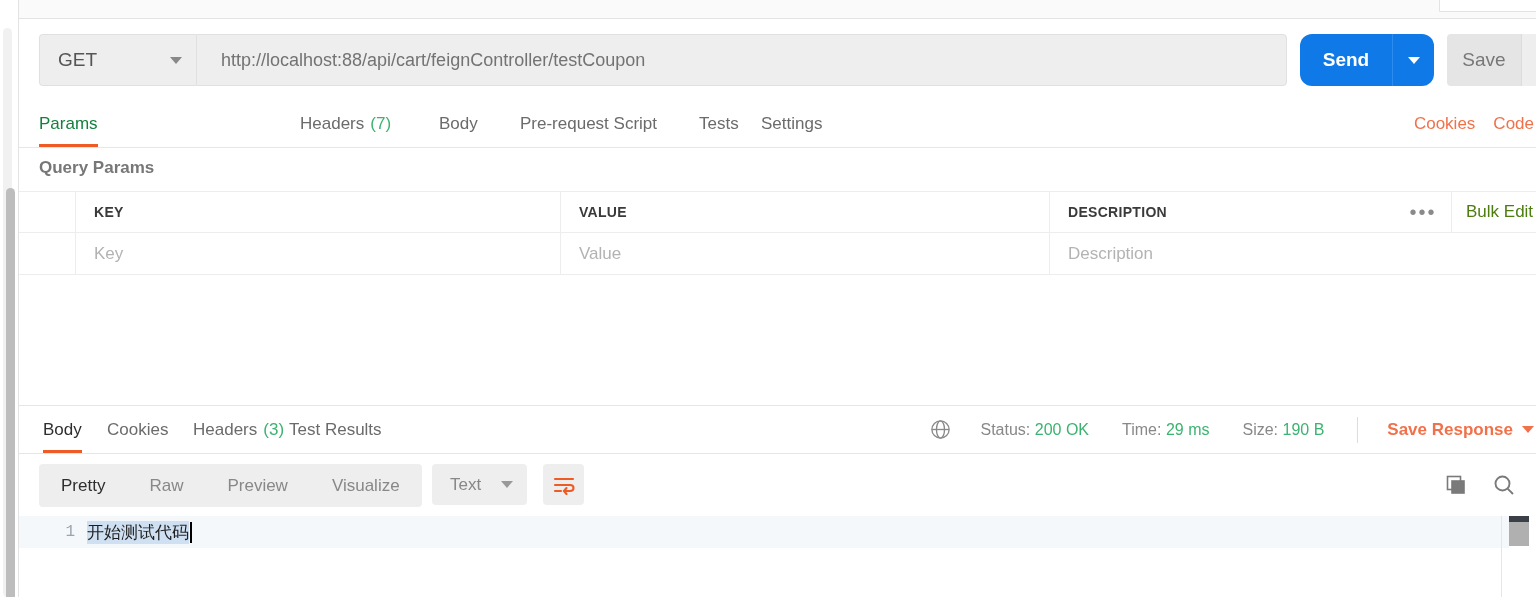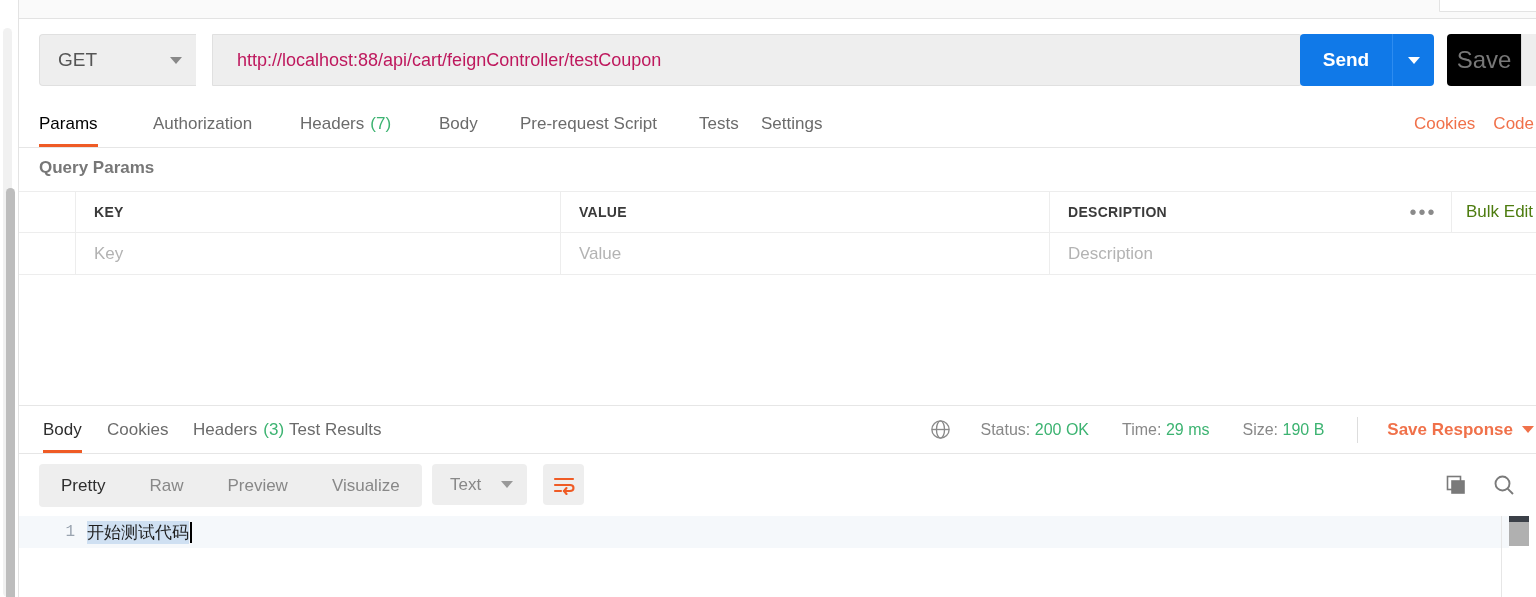--- a/index.html
+++ b/index.html
@@ -94,32 +94,31 @@
     left: 177px; top: 15px;
     width: 1091px; height: 52px;
     background: #eeeeee;
     border: 1px solid #e0e0e0;
     border-radius: 0 4px 4px 0;
     box-sizing: border-box;
     display: flex;
     align-items: center;
     padding-left: 24px;
     font-size: 18px;
-    color: #be185d;
+    color: #737373;
     cursor: text;
     overflow: hidden;
     white-space: nowrap;
-    margin-left: 16px;
   }
   #send-group {
     position: absolute;
     left: 1281px; top: 15px;
     height: 52px;
     display: flex;
-    border-radius: 4px;
+    border-radius: 12px;
     overflow: hidden;
   }
   #send-button {
     width: 92px;
     background: #1079e8;
     color: #ffffff;
     font-size: 19px;
     font-weight: bold;
     display: flex;
     align-items: center;
@@ -144,23 +143,23 @@
   #save-group {
     position: absolute;
     left: 1428px; top: 15px;
     height: 52px;
     display: flex;
     border-radius: 4px;
     overflow: hidden;
   }
   #save-button {
     width: 74px;
-    background: #000000;
+    background: #e5e5e5;
     color: #777;
-    font-size: 24px;
+    font-size: 19px;
     display: flex;
     align-items: center;
     justify-content: center;
     cursor: pointer;
   }
   #save-caret-button {
     width: 40px;
     background: #eeeeee;
     border-left: 1px solid #dcdcdc;
     display: flex;
@@ -181,21 +180,21 @@
     position: absolute;
     top: 0;
     height: 46px;
     display: flex;
     align-items: center;
     font-size: 17px;
     color: #6b6b6b;
     cursor: pointer;
     white-space: nowrap;
   }
-  .rtab.active { color: #000000; text-align: right; }
+  .rtab.active { color: #15803d; text-align: right; }
   .rtab.active::after {
     content: "";
     position: absolute;
     left: 0; right: 0; bottom: 0;
     height: 3px;
     background: #ef5b25;
   }
   .count-green { color: #3cb371; margin-left: 6px; }
   #req-links {
     position: absolute;
@@ -517,23 +516,20 @@
       
     </div>
   </div>
 
 </div>
 
 <div id="req-tabs">
 
   <div class="rtab active" style="left:20px;">
     <span>Params</span>
-  </div>
-  <div class="rtab" style="left:134px;">
-    <span>Authorization</span>
   </div>
   <div class="rtab" style="left:281px;">
     <span>Headers</span>
     <span class="count-green">(7)</span>
   </div>
   <div class="rtab" style="left:420px;">
     <span>Body</span>
   </div>
   <div class="rtab" style="left:501px;">
     <span>Pre-request Script</span>

